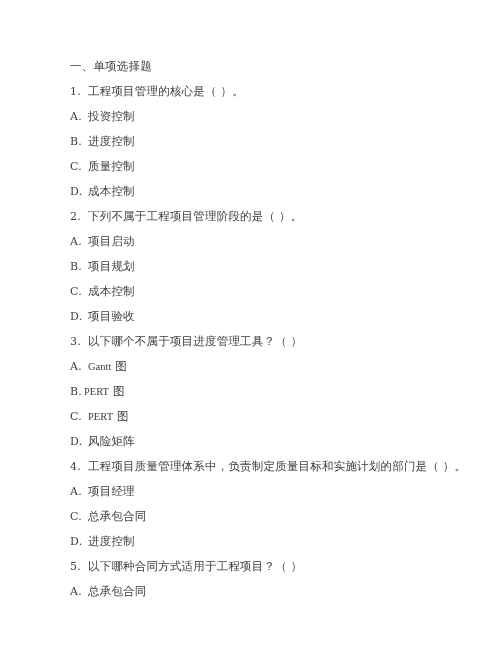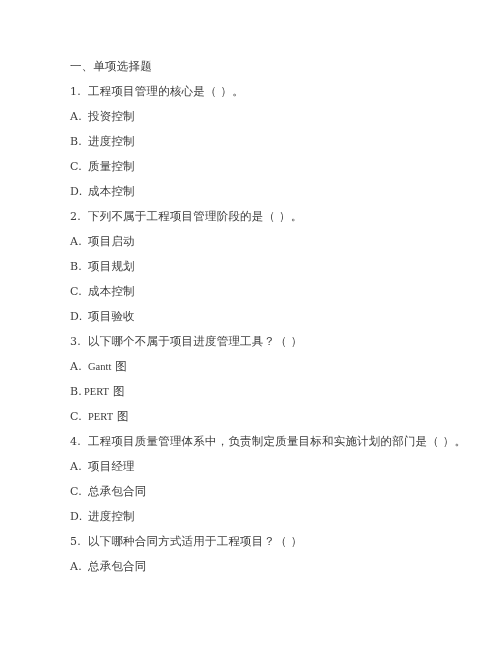--- a/index.html
+++ b/index.html
@@ -92,20 +92,21 @@
       <div class="line opt-line"><span class="marker">D.</span><span class="opt-text">成本控制</span></div>
       <div class="line q-line"><span class="marker">2.</span><span class="stem">下列不属于工程项目管理阶段的是（ ）。</span></div>
       <div class="line opt-line"><span class="marker">A.</span><span class="opt-text">项目启动</span></div>
       <div class="line opt-line"><span class="marker">B.</span><span class="opt-text">项目规划</span></div>
       <div class="line opt-line"><span class="marker">C.</span><span class="opt-text">成本控制</span></div>
       <div class="line opt-line"><span class="marker">D.</span><span class="opt-text">项目验收</span></div>
       <div class="line q-line"><span class="marker">3.</span><span class="stem">以下哪个不属于项目进度管理工具？（ ）</span></div>
       <div class="line opt-line"><span class="marker">A.</span><span class="opt-text"><span class="mono">Gantt</span><span> 图</span></span></div>
       <div class="line opt-line tight"><span class="marker">B.</span><span class="opt-text"><span class="mono">PERT</span><span> 图</span></span></div>
       <div class="line opt-line"><span class="marker">C.</span><span class="opt-text"><span class="mono">PERT</span><span> 图</span></span></div>
+      <div class="line opt-line"><span class="marker">D.</span><span class="opt-text">风险矩阵</span></div>
       <div class="line q-line"><span class="marker">4.</span><span class="stem">工程项目质量管理体系中，负责制定质量目标和实施计划的部门是（ ）。</span></div>
       <div class="line opt-line"><span class="marker">A.</span><span class="opt-text">项目经理</span></div>
       <div class="line opt-line"><span class="marker">C.</span><span class="opt-text">总承包合同</span></div>
       <div class="line opt-line"><span class="marker">D.</span><span class="opt-text">进度控制</span></div>
       <div class="line q-line"><span class="marker">5.</span><span class="stem">以下哪种合同方式适用于工程项目？（ ）</span></div>
       <div class="line opt-line"><span class="marker">A.</span><span class="opt-text">总承包合同</span></div>
     </div>
 
 </div>
 

